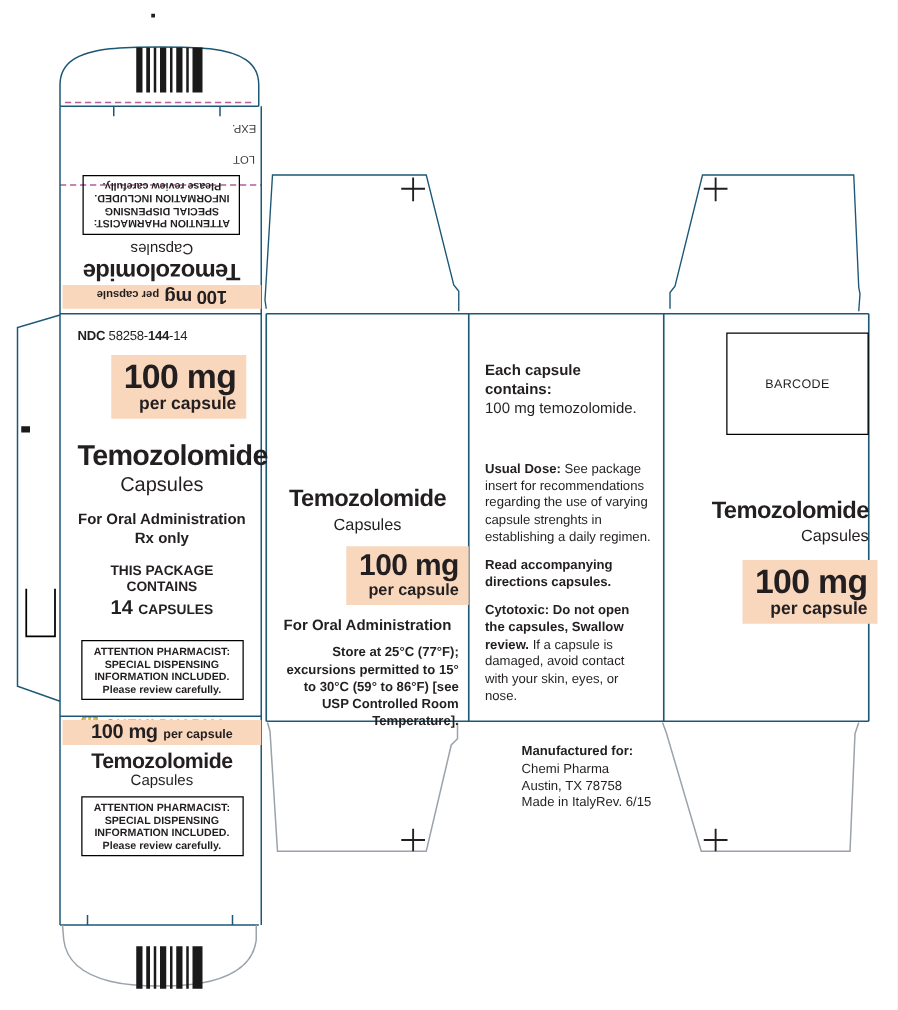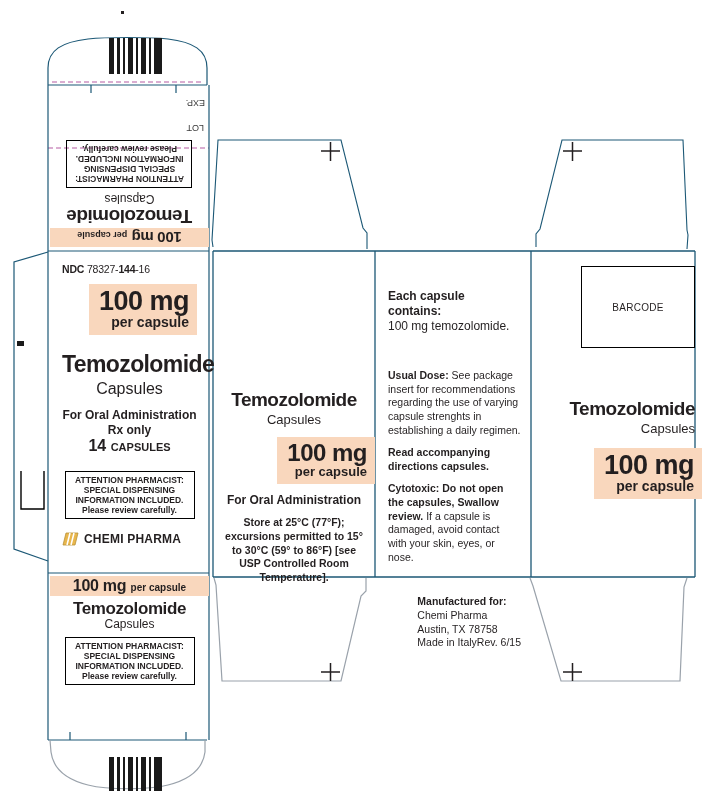--- a/index.html
+++ b/index.html
@@ -53,21 +53,21 @@
   .bottom-left .att-box{width:120px;margin-top:6px;}
   
   .middle{left:213px;top:251px;width:162px;height:326px;padding-top:138px;
     display:flex;flex-direction:column;align-items:center;}
   .mid-brand{font-size:19px;font-weight:bold;letter-spacing:-0.5px;}
   .mid-form{font-size:13px;margin-top:1px;}
   .middle .strength-block{margin-top:10px;margin-right:0;}
   .middle .strength-block .big{font-size:24px;}
   .middle .strength-block .sml{font-size:13px;}
   .mid-admin{font-size:12px;font-weight:bold;margin-top:9px;}
-  .storage{font-size:10.5px;font-weight:bold;text-align:center;line-height:1.3;
+  .storage{font-size:10.5px;font-weight:bold;text-align:right;line-height:1.3;
     margin-top:9px;padding:0 8px;align-self:flex-start;}
   
   .info{left:375px;top:251px;width:156px;height:326px;padding:38px 10px 0 13px;
     font-size:10.5px;line-height:1.3;display:flex;flex-direction:column;align-items:flex-end;}
   .info .t1{font-size:12px;line-height:1.25;}
   .info p{margin:0 0 9px 0;}
   .info .gap-lg{margin-top:26px;}
   .mfr{margin-top:22px;line-height:1.3;margin-left:16px;}
   .mfr-last{display:flex;justify-content:space-between;align-items:flex-end;}
   
@@ -160,30 +160,31 @@
       <div>ATTENTION PHARMACIST:</div>
       <div>SPECIAL DISPENSING</div>
       <div>INFORMATION INCLUDED.</div>
       <div>Please review carefully.</div>
     </div>
   </div>
 
   <div class="panel main-left">
     <div class="ndc">
       <span class="b">NDC</span>
-      <span>78327-</span><span class="b">144</span><span>-16</span>
+      <span>58258-</span><span class="b">144</span><span>-14</span>
     </div>
     <div class="strength-block">
       <div class="big">100 mg</div>
       <div class="sml">per capsule</div>
     </div>
     <div class="brand-lg ctr">Temozolomide</div>
     <div class="form-lg ctr">Capsules</div>
     <div class="admin ctr">For Oral Administration</div>
     <div class="rx ctr">Rx only</div>
+    <div class="contains ctr">THIS PACKAGE CONTAINS</div>
     <div class="count-line ctr">
       <span class="num">14</span>
       <span class="unit">CAPSULES</span>
     </div>
     <div class="att-box">
       <div>ATTENTION PHARMACIST:</div>
       <div>SPECIAL DISPENSING</div>
       <div>INFORMATION INCLUDED.</div>
       <div>Please review carefully.</div>
     </div>

